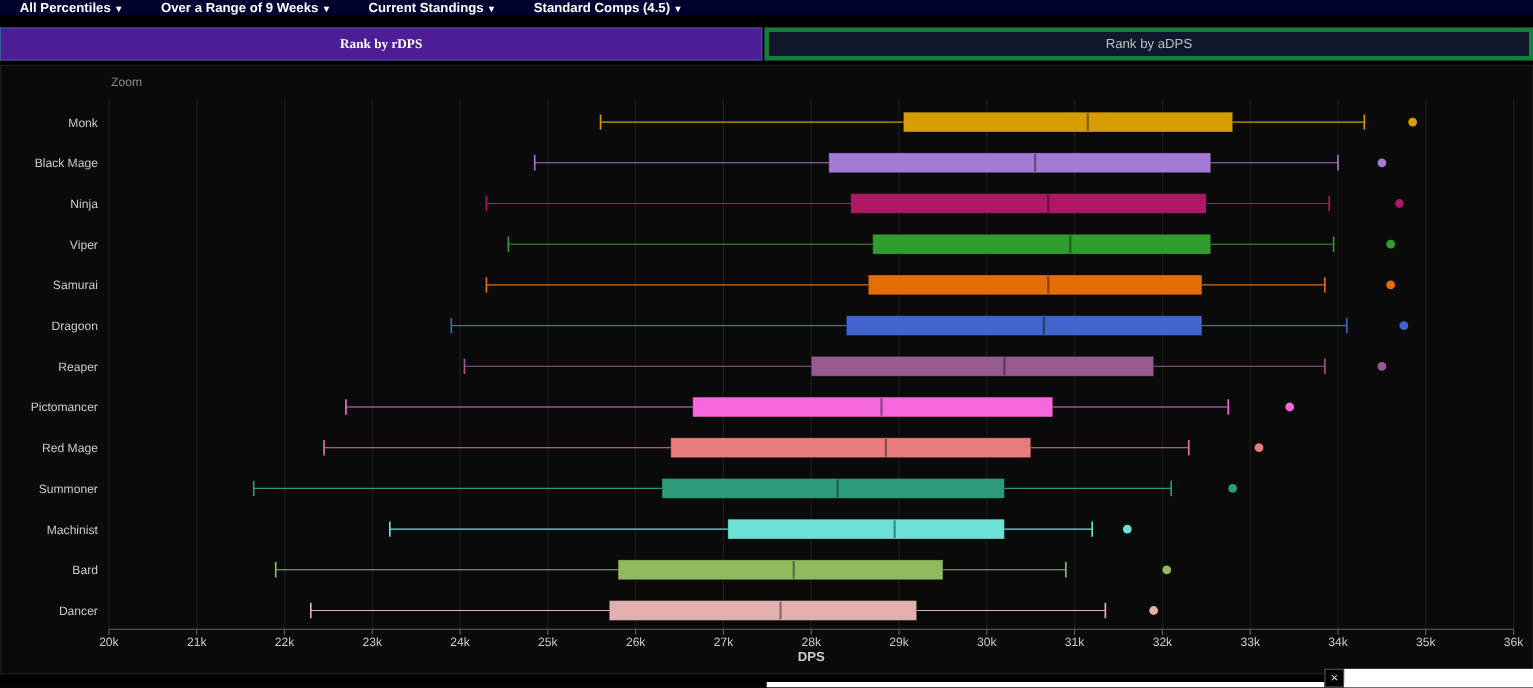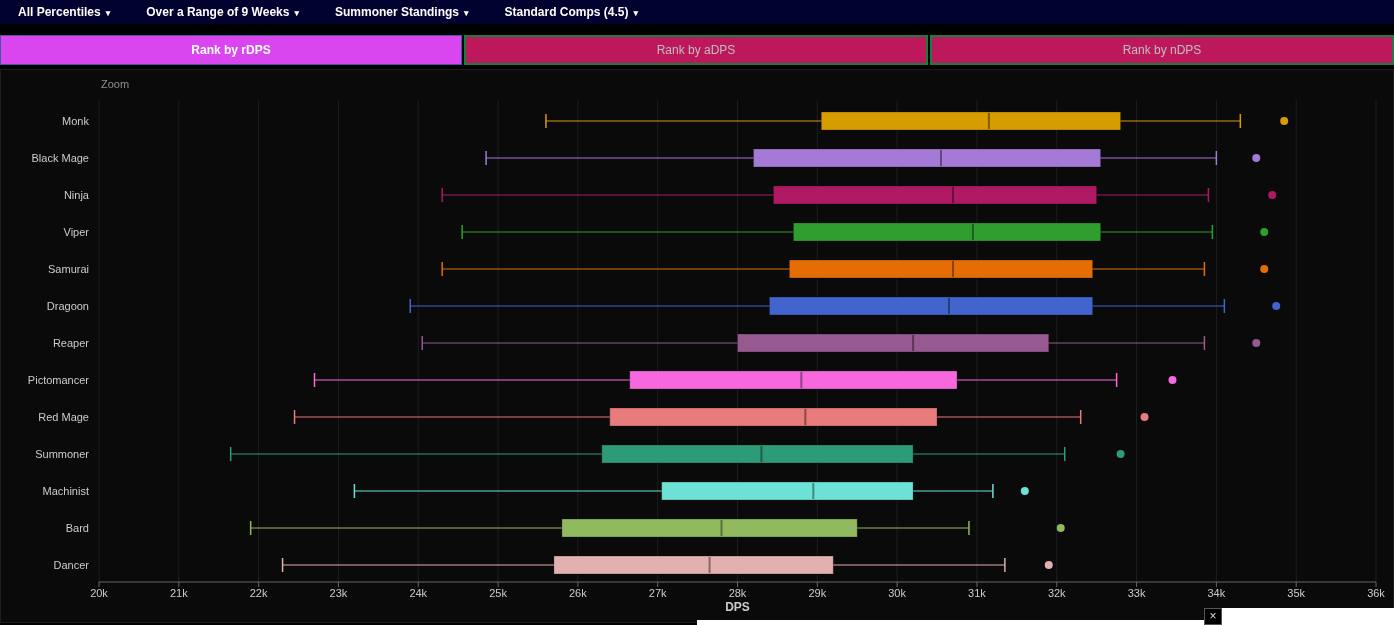--- a/index.html
+++ b/index.html
@@ -4,21 +4,21 @@
 <style>
   * { margin:0; padding:0; box-sizing:border-box; }
   html,body { width:1394px; height:625px; }
   body {
     background:#000;
     font-family:"Liberation Sans", sans-serif;
     position:relative;
     overflow:hidden;
   }
   .top-nav {
-    height:24px;
+    height:14px;
     background:#010130;
     display:flex;
     align-items:center;
     padding-left:18px;
     gap:36px;
   }
   .nav-item {
     color:#ffffff;
     font-size:12px;
     font-weight:bold;
@@ -36,29 +36,30 @@
     gap:2px;
     background:#000;
   }
   .tab {
     flex:1;
     display:flex;
     align-items:center;
     justify-content:center;
     font-size:12px;
     color:#bfbfbf;
-    background:#be185d;
-    border:2px solid #15803d;
+    background:#0f172a;
+    border:4px solid #15803d;
     cursor:pointer;
   }
   .tab.active {
-    background:#d946ef;
+    background:#4c1d95;
     border:1px solid #3a5d99;
     color:#ffffff;
     font-weight:bold;
+    font-family:Liberation Serif, serif;
   }
   .chart-panel {
     margin-top:4px;
     height:554px;
     background:#0a0a0a;
     border:1px solid #1e1e1e;
     position:relative;
   }
   svg text { font-family:"Liberation Sans", sans-serif; }
   .ad-line {
@@ -93,33 +94,32 @@
 <nav class="top-nav">
   <div class="nav-item">
     <span>All Percentiles</span>
     <span class="caret">▾</span>
   </div>
   <div class="nav-item">
     <span>Over a Range of 9 Weeks</span>
     <span class="caret">▾</span>
   </div>
   <div class="nav-item">
-    <span>Summoner Standings</span>
+    <span>Current Standings</span>
     <span class="caret">▾</span>
   </div>
   <div class="nav-item">
     <span>Standard Comps (4.5)</span>
     <span class="caret">▾</span>
   </div>
 </nav>
 
 <div class="tab-bar">
   <div class="tab active">Rank by rDPS</div>
   <div class="tab">Rank by aDPS</div>
-  <div class="tab">Rank by nDPS</div>
 </div>
 
 <div class="chart-panel">
   <svg id="chart-svg" width="1394" height="554">
       <line x1="98" y1="30" x2="98" y2="512" stroke="#1e1e1e" stroke-width="1"></line>
       <line x1="98" y1="512" x2="98" y2="517" stroke="#666"></line>
       <text x="98" y="527" fill="#cccccc" font-size="11" text-anchor="middle">20k</text>
       <line x1="177.8125" y1="30" x2="177.8125" y2="512" stroke="#1e1e1e" stroke-width="1"></line>
       <line x1="177.8125" y1="512" x2="177.8125" y2="517" stroke="#666"></line>
       <text x="177.8125" y="527" fill="#cccccc" font-size="11" text-anchor="middle">21k</text>

